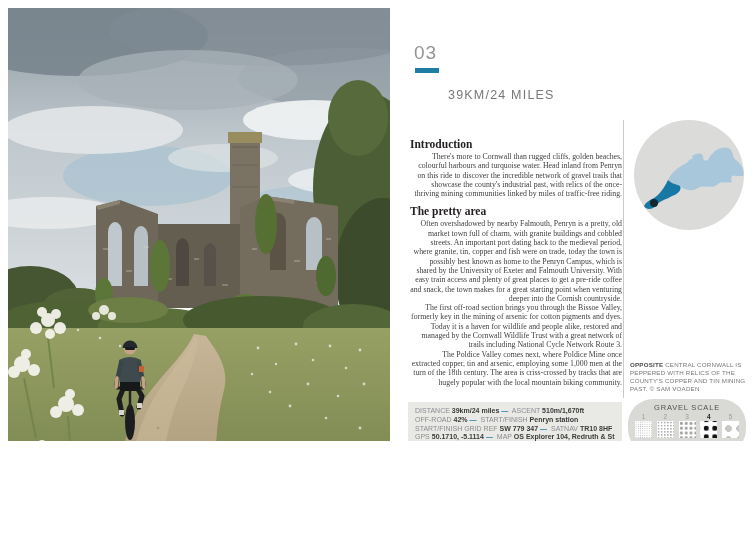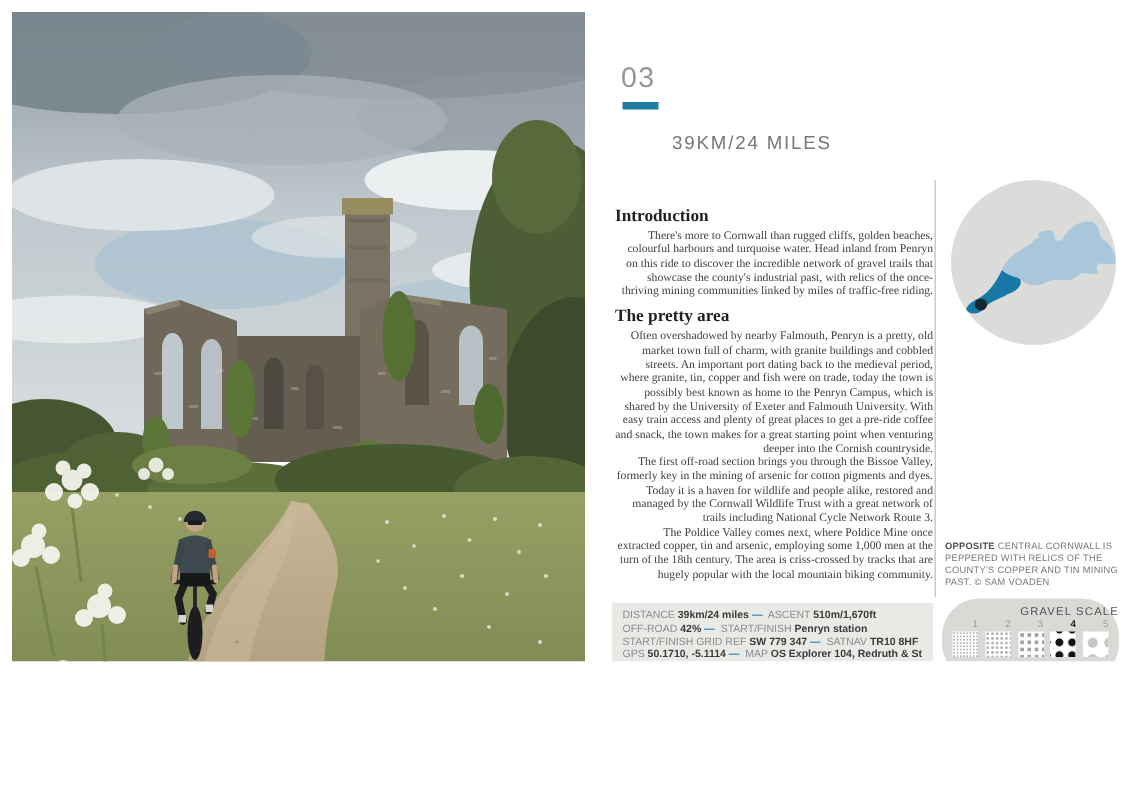--- a/index.html
+++ b/index.html
@@ -35,21 +35,21 @@
              color:#77787b; letter-spacing:.2px; text-transform:uppercase; }
   .caption .lead { font-weight:bold; color:#4d4d4f; }
 
   .stats-box { position:absolute; left:408px; top:402px; width:214px; min-height:46px;
                background:#e9e9e6; padding:5px 7px 4px 7px; font-size:7px; line-height:8.8px; color:#8a8d8f; }
   .stat-label { color:#8a8d8f; }
   .stat-value { color:#3b3b3c; font-weight:bold; }
   .stat-dash { font-weight:bold; padding:0 2px; }
 
   .gravel { position:absolute; left:628px; top:399px; width:118px; height:55px; background:#d9d9d6;
-            text-align:right; padding-top:4px;border-radius:25px; }
+            text-align:center; padding-top:4px;border-radius:25px; }
   .gravel-title { font-size:7.5px; letter-spacing:.8px; color:#4f5254; }
   .gravel-nums { display:flex; justify-content:space-between; padding:1px 7px 0 7px; }
   .gravel-nums span { width:17px; font-size:6.5px; color:#9b9b9a; }
   .gravel-nums span.sel { color:#232323; font-weight:bold; }
   .gravel-boxes { display:flex; justify-content:space-between; padding:1px 7px 0 7px; }
   .gbox { width:17px; height:17px; background:#ffffff; }
   .p1 { background-image:radial-gradient(circle,#b2b2b2 .6px,transparent .75px); background-size:2.2px 2.2px; }
   .p2 { background-image:radial-gradient(circle,#adadad .8px,transparent .95px); background-size:3.1px 3.1px; }
   .p3 { background-image:radial-gradient(circle,#a0a0a0 1.3px,transparent 1.5px); background-size:4.8px 4.8px; }
   .p4 { background-image:radial-gradient(circle,#141414 2.5px,transparent 2.8px); background-size:8.5px 8.5px;

